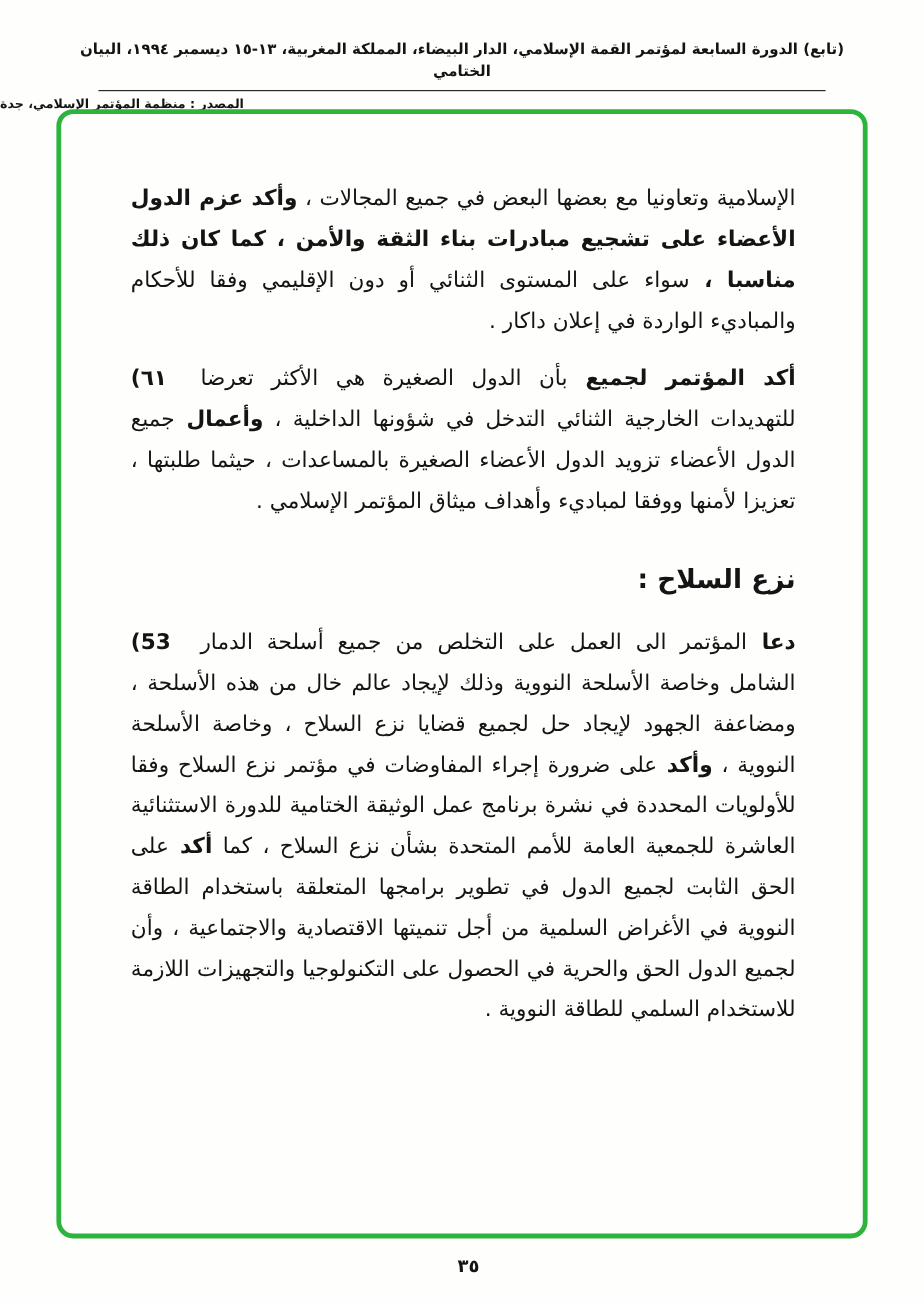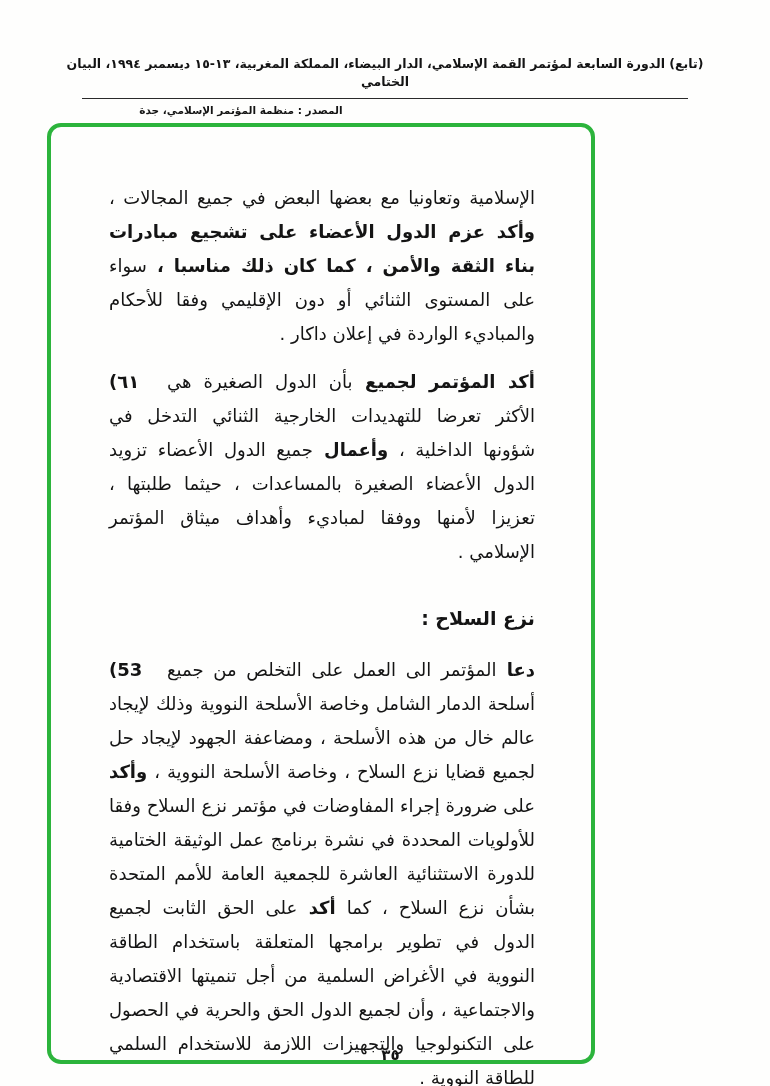--- a/index.html
+++ b/index.html
@@ -8,48 +8,47 @@
     width: 770px; height: 1086px;
     font-family: "DejaVu Sans", sans-serif;
     color: #141414;
   }
   .page {
     position: relative;
     width: 770px; height: 1086px;
     background: #fefefd;
     overflow: hidden;
   }
-  .header { padding-top: 20px; margin-top: 35px; }
+  .header { padding-top: 32px; }
   .header-title {
     direction: rtl;
     text-align: center;
     font-weight: bold;
     font-size: 12.5px;
     line-height: 18px;
     padding: 0 60px;
   }
   .header-rule {
     border: 0;
     border-top: 1.6px solid #2a2a2a;
     margin: 7px 82px 5px 82px;
   }
   .header-source {
     direction: rtl;
-    text-align: center;
+    text-align: left;
     padding-right: 288px;
     font-size: 10.5px;
     font-weight: bold;
   }
   .frame {
     position: absolute;
     left: 47px; top: 91px;
-    width: 548px; height: 941px;
+    width: 676px; height: 941px;
     border: 4px solid #2cb43c;
     border-radius: 14px;
-    margin-top: 32px;
   }
   .content {
     position: absolute;
     top: 0; left: 0; right: 0; bottom: 0;
     padding: 54px 56px 0 58px;
     direction: rtl;
     text-align: justify;
     font-size: 18px;
     line-height: 34px;
   }
@@ -58,21 +57,21 @@
     float: left;
     width: 58px;
     direction: ltr;
     unicode-bidi: isolate;
     text-align: left;
     font-weight: bold;
   }
   .heading {
     direction: rtl;
     text-align: right;
-    font-size: 19px;
+    font-size: 22px;
     font-weight: bold;
     margin: 32px 0 18px 0;
   }
   b { font-weight: 700; }
   .page-number {
     position: absolute;
     left: 0; right: 0;
     bottom: 22px;
     text-align: center;
     font-weight: bold;

